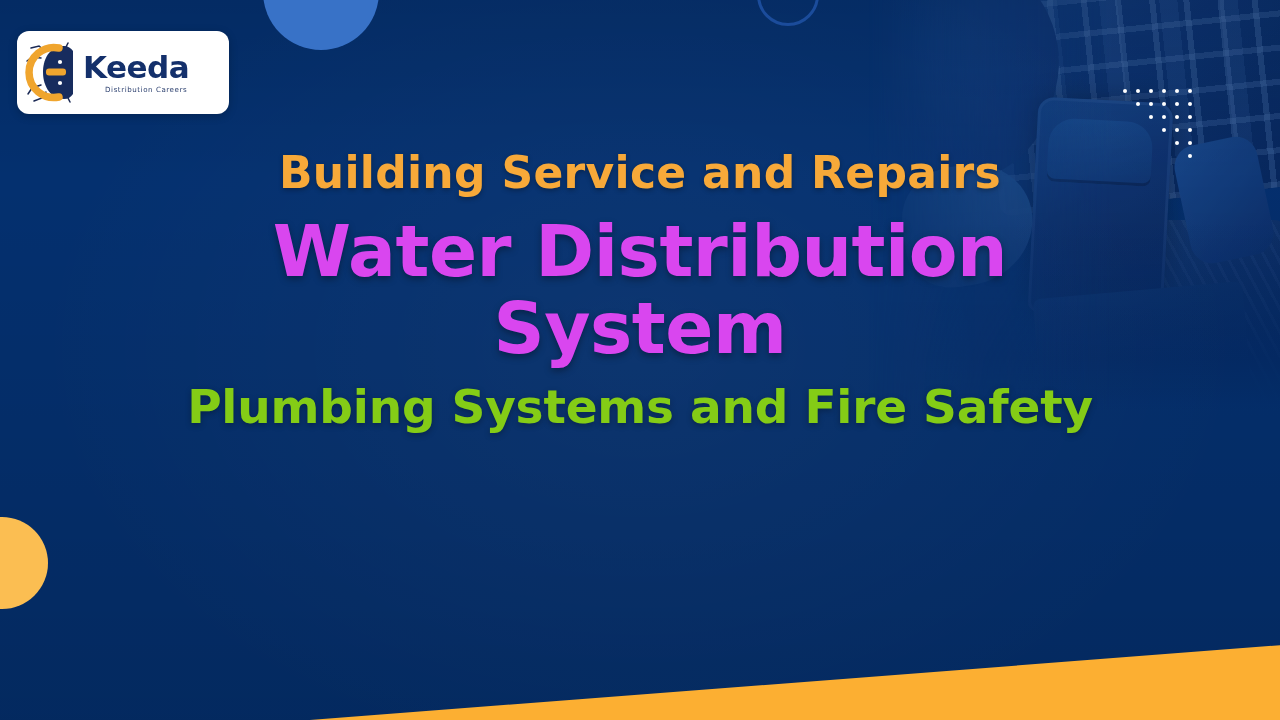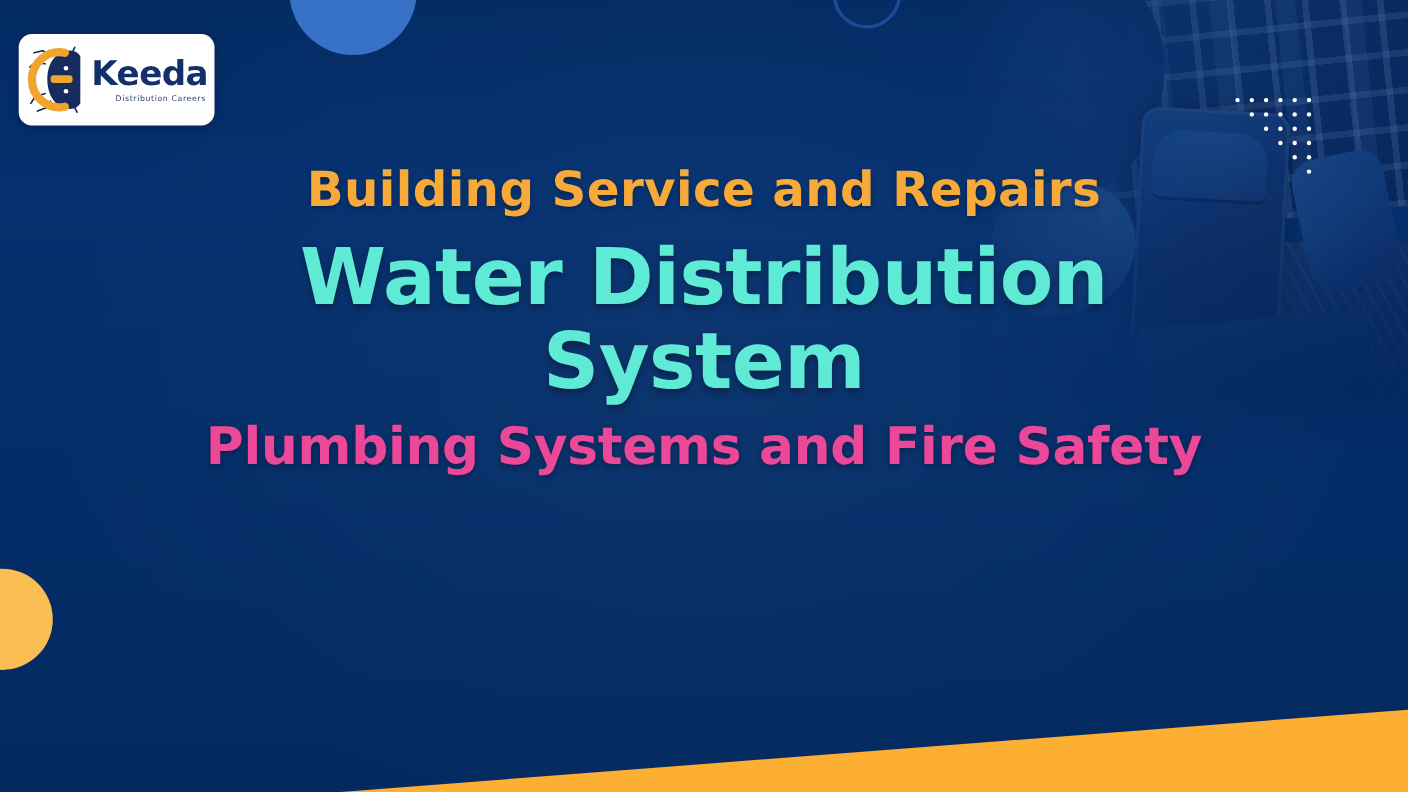--- a/index.html
+++ b/index.html
@@ -158,21 +158,21 @@
     left: 0; right: 0; bottom: 0;
     height: 110px;
     background: #fcaf32;
     clip-path: polygon(24.2% 100%, 100% 32%, 100% 100%);
   }
 
   
   .logo-card {
     position: absolute;
     left: 17px; top: 31px;
-    width: 178px; height: 83px;
+    width: 212px; height: 83px;
     background: #ffffff;
     border-radius: 12px;
     box-shadow: 0 2px 9px rgba(0,0,0,0.22);
     display: flex;
     align-items: center;
     overflow: hidden;
   }
   .logo-mark { position: relative; width: 72px; height: 70px; flex: 0 0 72px; margin-left: 6px; }
   .logo-text-wrap {
     position: relative;
@@ -211,34 +211,34 @@
     color: #f7a939;
     letter-spacing: 0.3px;
     text-shadow: 0 2px 5px rgba(0,0,0,0.30);
     margin: 0 0 18px 0;
     line-height: 1.05;
   }
   .headline {
     font-family: "DejaVu Sans", sans-serif;
     font-weight: bold;
     font-size: 71px;
-    color: #5eead4;
+    color: #d946ef;
     line-height: 1.08;
     letter-spacing: -0.5px;
     text-shadow: 0 3px 7px rgba(0,0,0,0.34);
     margin: 0 0 10px 0;
     max-width: 880px;
     margin-left: auto;
     margin-right: auto;
   }
   .subline {
     font-family: "DejaVu Sans", sans-serif;
     font-weight: bold;
     font-size: 47px;
-    color: #ec4899;
+    color: #84cc16;
     letter-spacing: -0.2px;
     text-shadow: 0 2px 6px rgba(0,0,0,0.30);
     margin: 14px 0 0 0;
     line-height: 1.05;
   }
 </style>
 </head>
 <body>
 
 <div class="slide">

